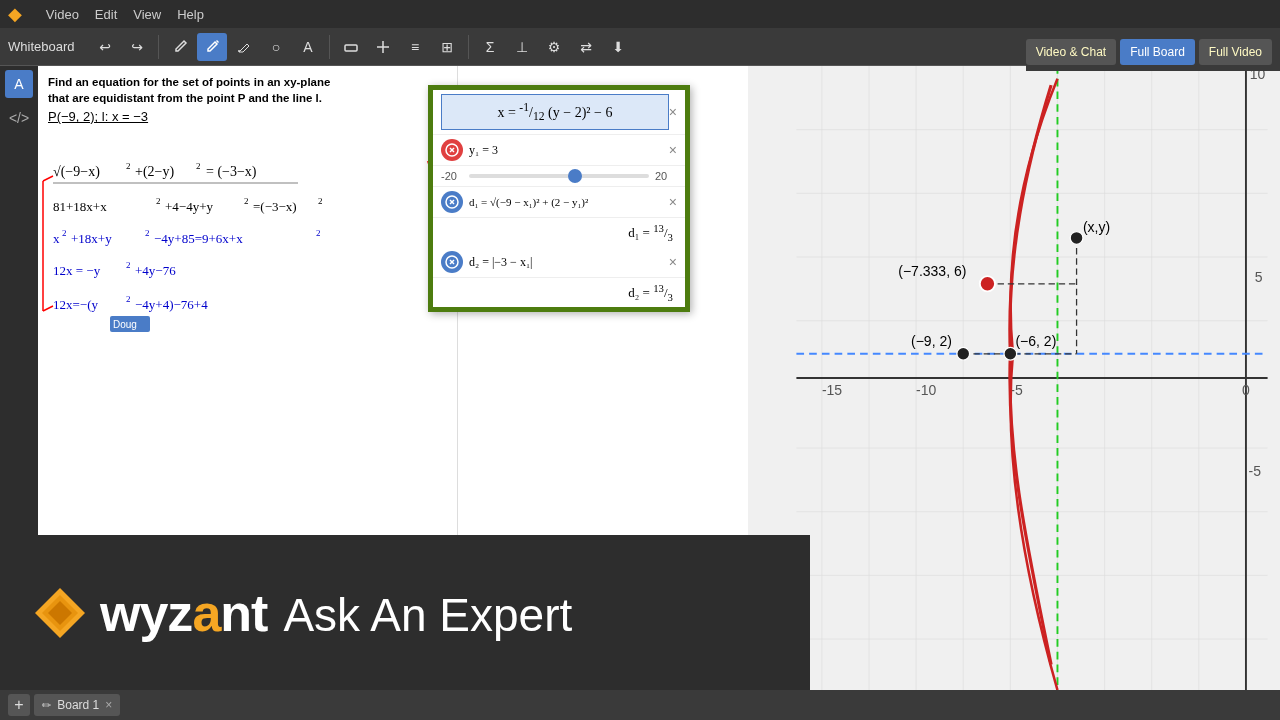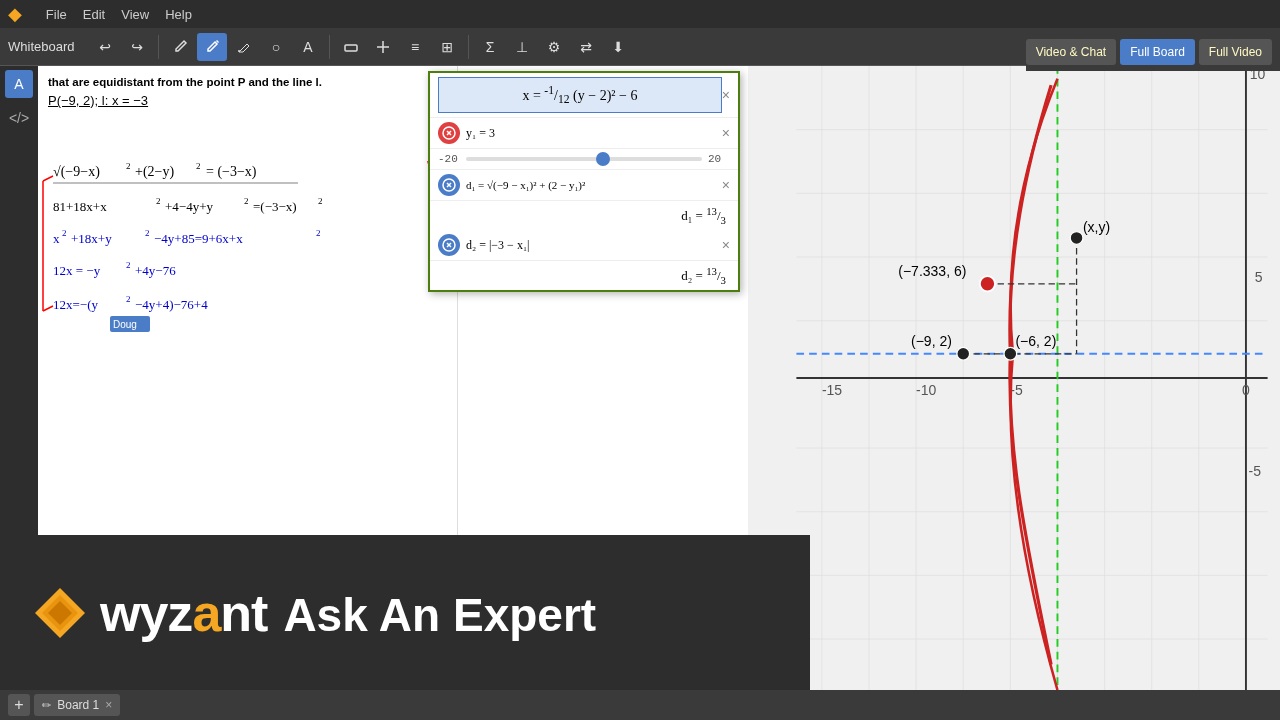--- a/index.html
+++ b/index.html
@@ -153,21 +153,20 @@
       border-radius: 50%;
       position: absolute;
       top: -5px;
       left: 55%;
       cursor: pointer;
     }
     .slider-label {
       font-size: 11px;
       color: #555;
       min-width: 22px;
-      font-family: Liberation Mono, monospace;
     }
 
     .d-value-row {
       display: flex;
       align-items: flex-start;
       justify-content: flex-end;
       padding: 4px 12px;
       font-size: 13px;
       font-family: Liberation Serif, serif;
     }
@@ -317,21 +316,21 @@
     #graph-svg {
       width: 100%;
       height: 100%;
     }
   </style>
 </head>
 <body>
 
 <div id="menu-bar" style="position:absolute;top:0;left:0;right:0;z-index:100;">
   <span style="color:#f5a623;font-size:18px;margin-right:8px;">◆</span>
-  <span>File</span>
+  <span>Video</span>
   <span>Edit</span>
   <span>View</span>
   <span>Help</span>
 </div>
 
 <div id="toolbar" style="position:absolute;top:28px;left:0;right:0;z-index:100;">
   <span id="whiteboard-title">Whiteboard</span>
   <button class="toolbar-btn">↩</button>
   <button class="toolbar-btn">↪</button>
   <div class="toolbar-separator"></div>
@@ -388,20 +387,21 @@
   </div>
   <div class="sidebar-icon active" style="color:#fff;">A</div>
   <div class="sidebar-icon">&lt;/&gt;</div>
 </div>
 
 <div id="main" style="position:absolute;top:66px;left:38px;right:0;bottom:30px;">
 
   <div id="left-panel" style="position:relative;width:420px;height:100%;background:#fff;overflow:hidden;">
 
     <div id="problem-text">
+      <div class="bold-line" style="font-size:11.5px;font-weight:bold;line-height:1.4;">Find an equation for the set of points in an xy-plane</div>
       <div class="bold-line" style="font-size:11.5px;font-weight:bold;line-height:1.4;">that are equidistant from the point P and the line l.</div>
       <div class="point-line" style="font-size:13px;text-decoration:underline;margin-top:2px;">P(−9, 2); l: x = −3</div>
     </div>
 
     <svg style="position:absolute;top:65px;left:0;width:420px;height:480px;" viewBox="0 0 420 480">
 
       <path d="M390 30 Q400 60 410 100" stroke="red" stroke-width="2" fill="none" marker-end="url(#arr)"></path>
       <defs>
         <marker id="arr" markerWidth="8" markerHeight="8" refX="4" refY="4" orient="auto">
           <path d="M0,0 L8,4 L0,8 Z" fill="red"></path>
@@ -439,21 +439,21 @@
 
       <path d="M5 50 L5 180" stroke="red" stroke-width="1.5" fill="none"></path>
       <path d="M5 180 L15 175" stroke="red" stroke-width="1.5" fill="none"></path>
       <path d="M5 50 L15 45" stroke="red" stroke-width="1.5" fill="none"></path>
 
       <rect x="72" y="185" width="40" height="16" fill="#4a7cc7" rx="2"></rect>
       <text x="75" y="197" font-family="Arial" font-size="10" fill="#fff">Doug</text>
     </svg>
   </div>
 
-  <div id="formula-panel" style="position:absolute;left:390px;top:5px;width:312px;background:#fff;border:2px solid #4d7c0f;box-shadow:2px 2px 8px rgba(0,0,0,0.3);z-index:10;">
+  <div id="formula-panel" style="position:absolute;left:390px;top:19px;width:262px;background:#fff;border:5px solid #4d7c0f;box-shadow:2px 2px 8px rgba(0,0,0,0.3);z-index:10;">
 
     <div style="display:flex;align-items:center;padding:4px 8px;border-bottom:1px solid #eee;">
       <div style="flex:1;">
         <div style="background:#dce8f8;border:1px solid #4a7cc7;padding:6px 12px;font-family:'Times New Roman',serif;font-size:14px;text-align:center;">
           <span>x = </span><sup>-1</sup>/<sub>12</sub> (y − 2)² − 6
         </div>
       </div>
       <button class="close-btn">×</button>
     </div>
 
@@ -580,21 +580,21 @@
 
     <svg class="diamond-icon" viewBox="0 0 60 60">
       <polygon points="30,5 55,30 30,55 5,30" fill="#f5a623"></polygon>
       <polygon points="30,12 48,30 30,48 12,30" fill="#e8940f"></polygon>
       <polygon points="30,18 42,30 30,42 18,30" fill="#cc7700"></polygon>
     </svg>
     <div style="display:flex;align-items:baseline;gap:0;">
       <span id="wyzant-text" style="font-size:52px;font-weight:bold;color:#fff;letter-spacing:-1px;">
         <span style="color:#fff;">wyz</span><span style="color:#f5a623;">a</span><span style="color:#fff;">nt</span>
       </span>
-      <span id="ask-expert" style="font-size:46px;font-weight:bold;color:#fff;margin-left:16px;">Ask An Expert</span>
+      <span id="ask-expert" style="font-size:46px;font-weight:normal;color:#fff;margin-left:16px;">Ask An Expert</span>
     </div>
   </div>
 </div>
 
 <div id="tab-bar">
   <button class="tab-add-btn">+</button>
   <div class="tab-item">
     <span class="tab-pencil">✏</span>
     <span>Board 1</span>
     <span class="tab-close">×</span>

